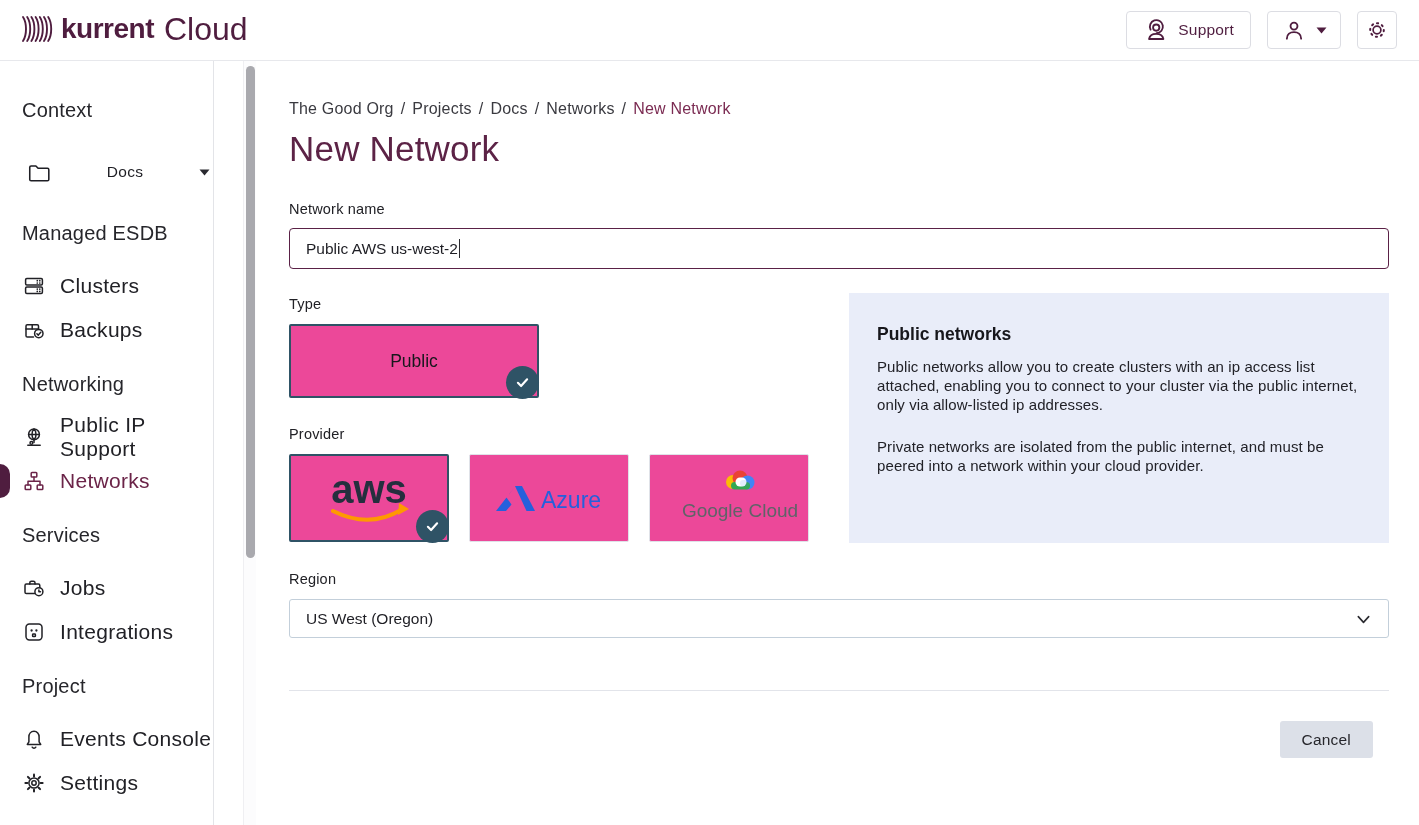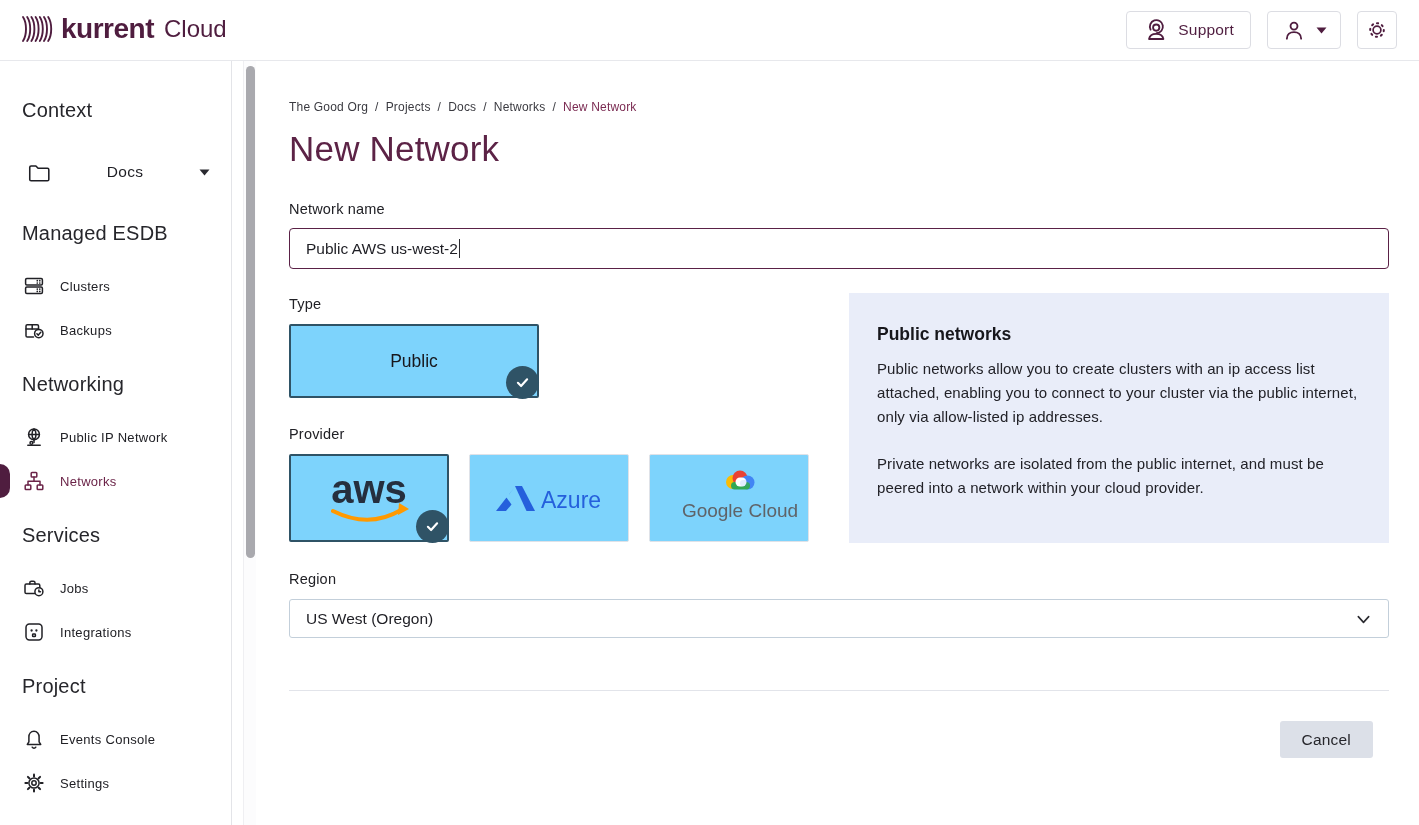--- a/index.html
+++ b/index.html
@@ -4,72 +4,72 @@
 <style>
   * { box-sizing: border-box; margin: 0; padding: 0; }
   html,body { width:1419px; height:825px; overflow:hidden; background:#fff;
     font-family:"Liberation Sans", sans-serif; color:#1e1e24; }
 
   
   .header { position:absolute; left:0; top:0; width:1419px; height:61px;
     background:#fff; border-bottom:1px solid #e7e8ec; z-index:5; }
   .logo { position:absolute; left:20px; top:10px; display:flex; align-items:center; gap:8px; }
   .logo-brand { font-size:28px; font-weight:700; color:#4f1d3f; letter-spacing:-0.5px; }
-  .logo-suffix { font-size:24px; font-weight:400; color:#4f1d3f; margin-left:2px; }
+  .logo-suffix { font-size:32px; font-weight:400; color:#4f1d3f; margin-left:2px; }
   .header-actions { position:absolute; right:22px; top:11px; display:flex; gap:16px; align-items:center; }
   .hbtn { height:38px; background:#fff; border:1px solid #dcdde3; border-radius:4px;
     display:flex; align-items:center; gap:9px; padding:0 13px; color:#4f1d3f; cursor:pointer; }
   .hbtn .lbl { font-size:15.5px; letter-spacing:.2px; }
 
   
-  .sidebar { position:absolute; left:0; top:61px; width:232px; height:764px;
+  .sidebar { position:absolute; left:0; top:61px; width:214px; height:764px;
     background:#fff; border-right:1px solid #e3e4e8; }
   .s-head { position:absolute; left:22px; font-size:20px; font-weight:500;
     color:#26262b; letter-spacing:.2px; }
   .s-item { position:absolute; left:22px; height:28px; display:flex; align-items:center;
     gap:14px; color:#212126; cursor:pointer; }
-  .s-item .s-label { font-size:13px; letter-spacing:.3px; }
+  .s-item .s-label { font-size:21px; letter-spacing:.3px; }
   .s-item.active { color:#6b2448; }
   .active-pip { position:absolute; left:0; top:403px; width:10px; height:34px;
     background:#4f1d3f; border-radius:0 17px 17px 0; }
   .ctx-row { position:absolute; left:26px; top:96px; width:184px; height:30px;
     display:flex; align-items:center; cursor:pointer; }
   .ctx-row .s-label { flex:1; text-align:center; font-size:15.5px; letter-spacing:.3px; }
   .scroll-track { position:absolute; left:243px; top:0; width:13px; height:764px;
     border-left:1px solid #efeff2; background:#fcfcfd; }
   .scroll-thumb { position:absolute; left:2px; top:5px; width:9px; height:492px;
     background:#a9a9ae; border-radius:5px; cursor:grab; }
 
   
   .main { position:absolute; left:257px; top:61px; width:1162px; height:764px; background:#fff; }
-  .breadcrumb { position:absolute; left:32px; top:39px; font-size:12px; color:#3a3a40; letter-spacing:.2px; }
+  .breadcrumb { position:absolute; left:32px; top:39px; font-size:16px; color:#3a3a40; letter-spacing:.2px; }
   .breadcrumb .sep { margin:0 7px; }
   .breadcrumb .crumb { cursor:pointer; }
   .breadcrumb .current { color:#7b2b52; }
   .page-title { position:absolute; left:32px; top:68px; font-size:35px; font-weight:500;
     color:#5c2346; letter-spacing:.2px; }
   .f-label { position:absolute; left:32px; font-size:14.5px; color:#212126; letter-spacing:.2px; }
   .name-input { position:absolute; left:32px; top:167px; width:1100px; height:41px;
     border:1px solid #5a2146; border-radius:4px; background:#fff; display:flex;
     align-items:center; padding:16px 16px; font-size:15.5px; color:#1e1e24; cursor:text; }
   .caret-bar { display:inline-block; width:1.5px; height:19px; background:#2b2b30;
     margin-left:1px; vertical-align:-4px; }
 
-  .card { position:absolute; background:#7dd3fc; border:1px solid #dfe2e8; border-radius:2px;
+  .card { position:absolute; background:#ec4899; border:1px solid #dfe2e8; border-radius:2px;
     display:flex; align-items:center; justify-content:center; cursor:pointer; }
   .card.selected { border:2px solid #2f5366; }
   .type-card { width:250px; height:74px; top:263px; font-size:17.5px; color:#17171c; }
   .prov-card { width:160px; height:88px; top:393px; }
   .check-badge { position:absolute; right:-2px; bottom:-3px; width:33px; height:33px;
     border-radius:50%; background:#2f5366; display:flex; align-items:center; justify-content:center; }
 
   .info-panel { position:absolute; left:592px; top:232px; width:540px; height:250px;
     background:#e9edf9; padding:31px 28px 0 28px; }
   .info-panel h4 { font-size:17.5px; font-weight:700; color:#17171c; margin:0 0 12px; }
-  .info-panel p { font-size:15px; line-height:24px; color:#222228; margin:0 0 23px; letter-spacing:.1px; }
+  .info-panel p { font-size:15px; line-height:19px; color:#222228; margin:0 0 23px; letter-spacing:.1px; }
 
   .region-select { position:absolute; left:32px; top:538px; width:1100px; height:39px;
     border:1px solid #c3cfda; border-radius:3px; background:#fff; display:flex;
     align-items:center; padding:0 16px; font-size:15.5px; color:#1e1e24; cursor:pointer; }
   .region-select .chev { position:absolute; right:16px; top:11px; }
 
   .divider { position:absolute; left:32px; top:629px; width:1100px; height:1px; background:#e2e4ea; }
   .actions-row { position:absolute; left:16px; top:660px; width:1100px; display:flex;
     justify-content:flex-end; align-items:center; gap:17px; }
   .btn-cancel { height:37px; padding:0 22px; background:#dce0e8; border:none; border-radius:3px;
@@ -192,21 +192,21 @@
   <div class="s-item" style="top:362px;">
     <span>
       <svg width="24" height="24" viewBox="0 0 24 24" class="ic" style="stroke-width:1.5;">
         <circle cx="12" cy="9.4" r="5.4"></circle>
         <path d="M12,4 C9.3,6.4 9.3,12.4 12,14.8 M12,4 C14.7,6.4 14.7,12.4 12,14.8 M6.6,9.4 H17.4"></path>
         <path d="M12,14.8 V17.4"></path>
           <path d="M5.8,20.3 H18.2"></path>
         <circle cx="9.4" cy="17.9" r="1.4"></circle>
       </svg>
     </span>
-    <span class="s-label">Public IP Network</span>
+    <span class="s-label">Public IP Support</span>
   </div>
 
   <div class="active-pip"></div>
   <div class="s-item active" style="top:406px;">
     <span>
       <svg width="24" height="24" viewBox="0 0 24 24" class="ic" style="stroke-width:1.5;">
         <rect x="9.2" y="3.4" width="5.6" height="4.6" rx="0.8"></rect>
         <rect x="3.2" y="16" width="5.6" height="4.6" rx="0.8"></rect>
         <rect x="15.2" y="16" width="5.6" height="4.6" rx="0.8"></rect>
         <path d="M12,8 V12.2 M6,16 V12.2 H18 V16"></path>

